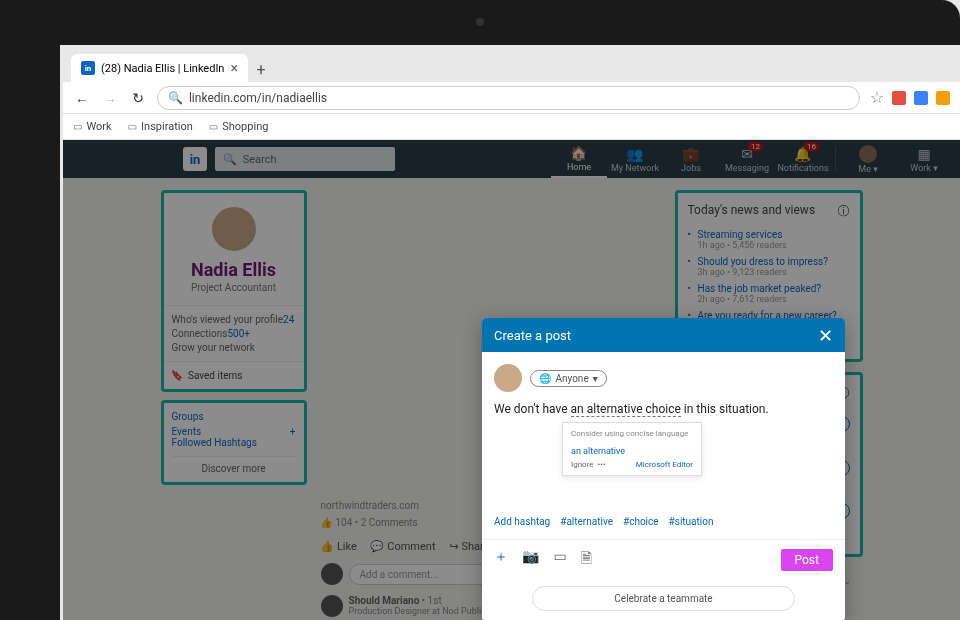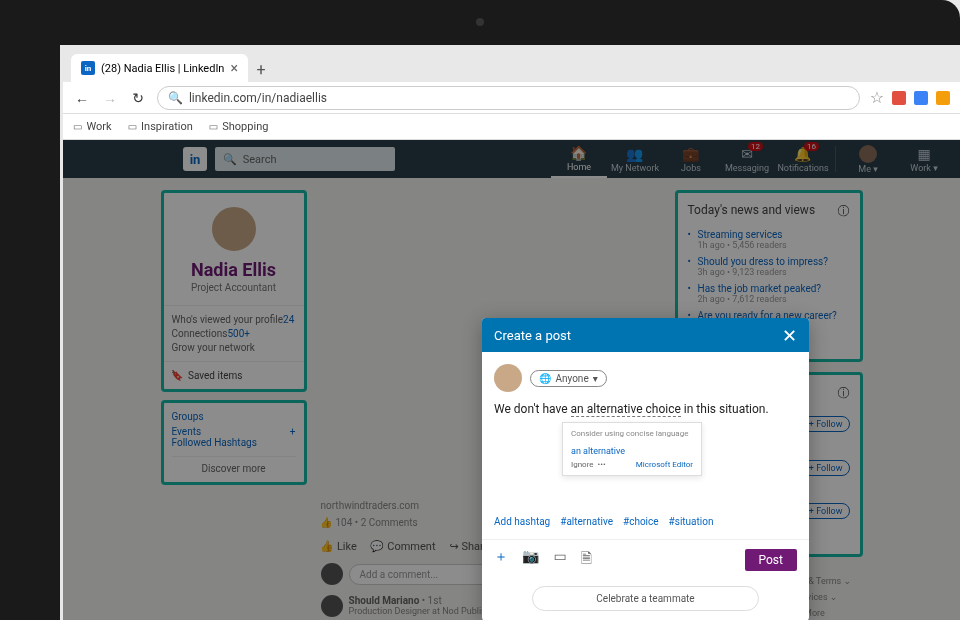--- a/index.html
+++ b/index.html
@@ -60,38 +60,38 @@
 .news-item .meta{color:#999;font-size:9px}
 .show-more{color:#777;font-size:10px;margin-top:4px}
 .feed-card{padding:10px;font-size:10px}
 .feed-row{display:flex;align-items:center;gap:6px;margin-bottom:8px}
 .feed-av{width:28px;height:28px;border-radius:50%;background:#555;flex-shrink:0}
 .feed-info{flex:1;font-size:10px}
 .feed-info .n{color:#222;font-weight:600}
 .feed-info .s{color:#888;font-size:9px}
 .follow-btn{border:1px solid #0a66c2;color:#0a66c2;font-size:9px;padding:2px 6px;border-radius:10px;background:#fff}
 .view-all{color:#0a66c2;font-size:10px;margin-top:4px}
-.modal{position:absolute;top:178px;left:419px;width:327px;background:#fff;border-radius:4px;z-index:10;box-shadow:0 4px 20px rgba(0,0,0,.3)}
+.modal{position:absolute;top:178px;left:419px;width:363px;background:#fff;border-radius:4px;z-index:10;box-shadow:0 4px 20px rgba(0,0,0,.3)}
 .modal-head{background:#0073b1;color:#fff;height:34px;display:flex;align-items:center;justify-content:space-between;padding:0 12px;font-size:13px;border-radius:4px 4px 0 0}
 .modal-head .x{font-size:18px;cursor:pointer}
 .modal-body{padding:12px}
 .compose-row{display:flex;align-items:center;gap:8px;margin-bottom:10px}
 .compose-av{width:28px;height:28px;border-radius:50%;background:#c9a888}
 .vis-btn{border:1px solid #888;border-radius:12px;padding:2px 8px;font-size:10px;color:#555;display:flex;align-items:center;gap:4px}
 .compose-text{font-size:12px;color:#222;margin-bottom:6px}
 .compose-text .sugg{border-bottom:1px dashed #777}
 .editor-pop{border:1px solid #ddd;background:#fff;padding:6px 8px;font-size:9px;color:#666;width:140px;margin-left:68px;box-shadow:0 2px 6px rgba(0,0,0,.1)}
 .editor-pop .hint{color:#888;font-size:8px;margin-bottom:8px}
 .editor-pop .rep{color:#0a66c2;margin-bottom:4px}
 .editor-pop .foot{display:flex;justify-content:space-between;font-size:8px}
 .editor-pop .ms{color:#0a66c2}
 .hashtags{font-size:10px;color:#0a66c2;margin-top:40px;display:flex;gap:10px;flex-wrap:wrap}
 .modal-foot{display:flex;align-items:center;justify-content:space-between;padding:8px 12px;border-top:1px solid #eee}
 .foot-icons{display:flex;gap:14px;color:#666;font-size:14px}
-.post-btn{background:#701a75;color:#fff;border:none;padding:4px 14px;border-radius:2px;font-size:12px}
+.post-btn{background:#d946ef;color:#fff;border:none;padding:4px 14px;border-radius:2px;font-size:12px}
 .celebrate{text-align:center;padding:6px;font-size:10px;color:#555;background:#fff;border:1px solid #ddd;border-radius:14px;margin:6px 50px 10px}
 .footer-links{font-size:9px;color:#888;text-align:center;line-height:1.8;padding:6px}
 .footer-links span{margin:0 5px}
 .post-below{margin-top:310px;font-size:10px;color:#666}
 .post-meta{padding:6px 0;color:#888}
 .post-actions{display:flex;gap:14px;padding:6px 0;color:#555;font-size:11px}
 .comment-box{display:flex;align-items:center;gap:6px;padding:4px 0}
 .comment-input{flex:1;border:1px solid #ccc;border-radius:14px;padding:4px 10px;font-size:10px;color:#999;background:#fff}
 </style>
 </head>

